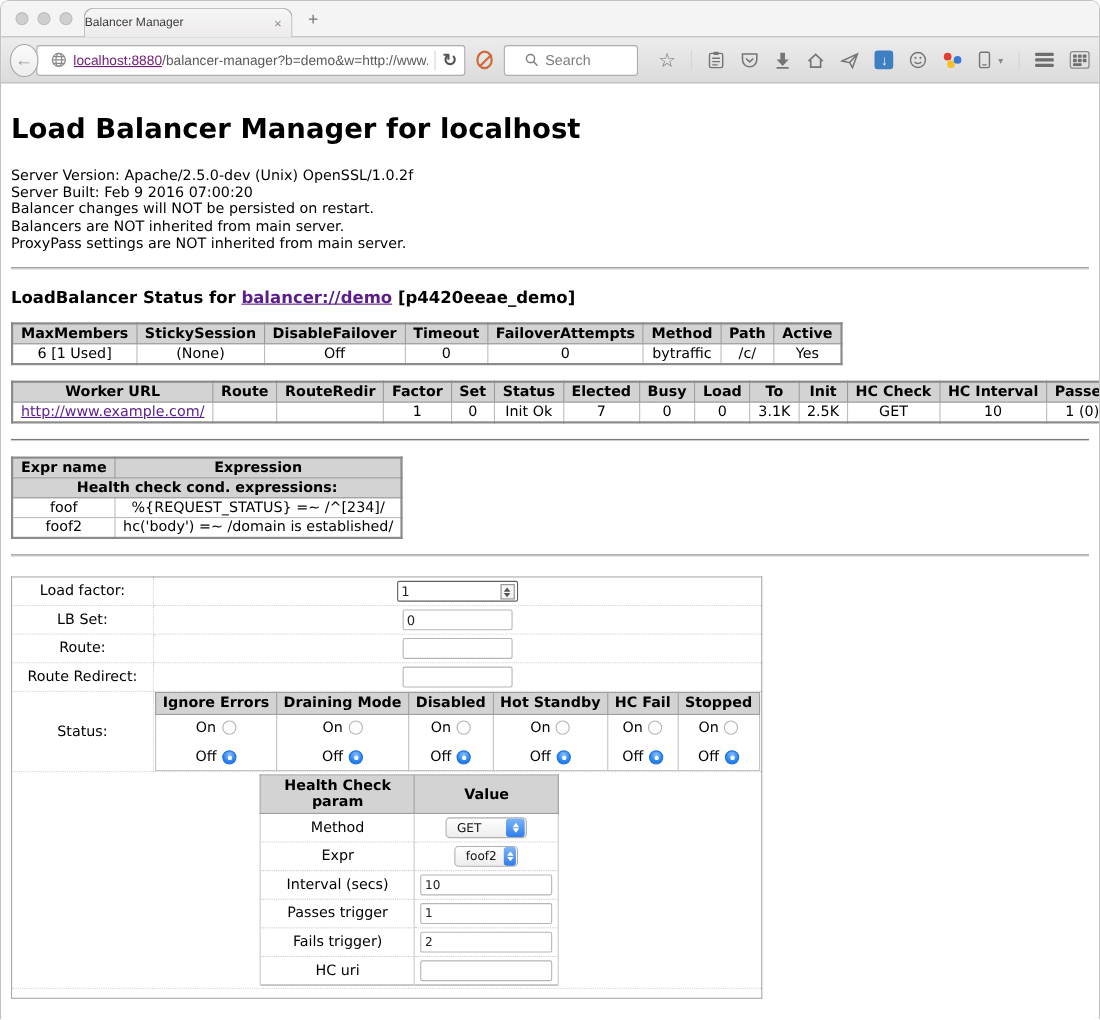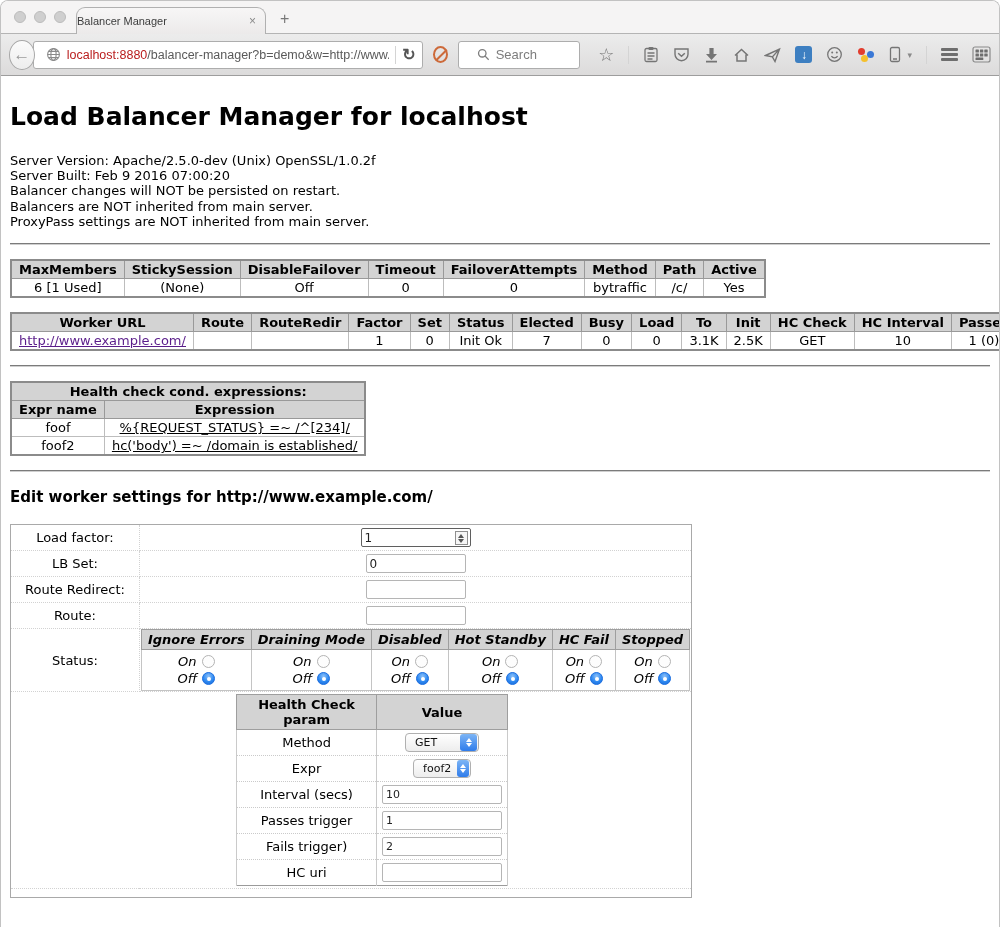--- a/index.html
+++ b/index.html
@@ -12,21 +12,21 @@
   .traffic span { width:12px; height:12px; border-radius:50%; background:#cfcfcf; border:1px solid #bcbcbc; display:block; }
   .tab { margin-left:75px; width:190px; height:27px; border:1px solid #b0b0b0; border-bottom:none; border-radius:9px 9px 0 0; background:linear-gradient(#f7f6f6,#eceaea); display:flex; align-items:center; position:relative; margin-bottom:-1px; z-index:2; }
   .tab-title { font-size:11px; color:#3c3c3c; }
   .tab-close { position:absolute; right:9px; top:6px; font-size:12px; color:#8b8b8b; line-height:14px; cursor:default; }
   .newtab { font-size:16px; color:#777; margin:0 0 5px 14px; }
 
   .toolbar { height:42px; background:linear-gradient(#ececec,#dcdbdb); border-bottom:1px solid #9d9d9d; display:flex; align-items:center; padding:0 8px; gap:6px; }
   .nav-back { width:30px; height:30px; border-radius:50%; background:linear-gradient(#fbfbfb,#ededed); border:1px solid #a8a8a8; color:#9a9a9a; font-size:17px; display:flex; align-items:center; justify-content:center; margin-right:-8px; z-index:2; }
   .urlbar { width:390px; height:28px; background:#fff; border:1px solid #adadad; border-radius:3px; display:flex; align-items:center; padding:0 6px 0 12px; gap:6px; }
   .url-text { font-size:12.5px; color:#333; white-space:nowrap; overflow:hidden; flex:1; }
-  .url-text .dom { color:#b91c1c; }
+  .url-text .dom { color:#701a75;text-decoration:underline; }
   .url-text .pth { color:#5a5a5a; }
   .divider-v { width:1px; height:18px; background:#d4d4d4; }
   .reload { font-size:16px; color:#555; font-weight:bold; }
   .blocked { width:17px; height:17px; border-radius:50%; border:2px solid #cd6a3a; position:relative; margin:0 4px; }
   .blocked::after { content:""; position:absolute; left:-1px; top:5.5px; width:15px; height:2px; background:#cd6a3a; transform:rotate(-45deg); }
   .searchbar { width:138px; height:28px; background:#fff; border:1px solid #adadad; border-radius:3px; display:flex; align-items:center; padding:0 18px; gap:6px; }
   .search-ph { font-size:13px; color:#7d7d7d; }
   .icon-row { display:flex; align-items:center; gap:14px; margin-left:12px; color:#757575; }
   .icon-row svg { display:block; }
   .glyph { font-size:18px; color:#757575; line-height:18px; }
@@ -44,39 +44,39 @@
   .content { background:#fff; padding:0 9px; font-family:"DejaVu Sans", sans-serif; color:#000; }
   h1 { font-size:25px; font-weight:bold; padding-top:26px; letter-spacing:0; font-family:"DejaVu Sans", sans-serif; }
   .intro { margin-top:22px; font-size:13px; line-height:15.2px; }
   hr { border:none; border-top:2px groove #cfcfcf; margin:14px 0; }
   h3 { font-size:15px; font-weight:bold; margin:16px 0 14px 0; }
   a.vlink { color:#5a1d8a; text-decoration:underline; }
 
   table.data { border-collapse:collapse; border:2px solid #8b8b8b; font-size:13px; margin-bottom:14px; }
   table.data th { background:#d3d3d3; border:1px solid #999; padding:1px 7px; font-weight:bold; text-align:center; white-space:nowrap; }
   table.data td { border:1px solid #bdbdbd; padding:1px 7px; text-align:center; white-space:nowrap; }
-  td.left { text-align:left;text-decoration:underline; }
+  td.left { text-align:left; }
 
   
   table.form { border-collapse:collapse; border:1px solid #a9a9a9; font-size:13px; width:565px; margin-top:18px; }
   table.form > tbody > tr > td { border:1px solid #d2d2d2; border-style:dotted; padding:3px 14px; }
   td.flabel { width:92px; text-align:center; white-space:nowrap; }
   td.fval { text-align:center; }
   .inp-wrap { position:relative; display:inline-block; }
   input.txt { width:100px; height:19px; border:1px solid #b5b5b5; border-radius:2px; font-size:12px; font-family:"DejaVu Sans",sans-serif; padding:0 3px; color:#222; }
   input.txt.focused { border:1px solid #5f5f5f; width:110px; padding-right:16px; }
   .spinner { position:absolute; right:3px; top:3px; width:13px; height:14px; border:1px solid #8f8f8f; background:#f6f6f6; display:flex; flex-direction:column; align-items:center; justify-content:center; gap:1px; }
   .spinner i { width:0; height:0; border-left:3px solid transparent; border-right:3px solid transparent; }
   .spinner .up { border-bottom:4px solid #555; }
   .spinner .dn { border-top:4px solid #555; }
 
   table.nested { border-collapse:collapse; border:1px solid #9a9a9a; font-size:13px; }
   table.nested th { background:#d3d3d3; border:1px solid #9e9e9e; padding:2px 6px; font-weight:bold; white-space:nowrap; }
   table.nested td { border:1px solid #c4c4c4; padding:2px 6px; text-align:center; }
-  .radio-cell { display:flex; flex-direction:column; align-items:center; gap:2px; padding:2px 0; }
+  .radio-cell { display:flex; flex-direction:column; align-items:center; gap:12px; padding:2px 0; }
   .radio-line { display:flex; align-items:center; gap:5px; }
   .radio-line .rl-txt { font-size:13px; }
   .radio { width:13px; height:13px; border-radius:50%; border:1px solid #b3b3b3; background:#fdfdfd; position:relative; }
   .radio.checked { border:1px solid #1d6fe0; background:radial-gradient(circle at 50% 30%, #8cc0f8 0%, #2f8af2 55%, #1667d6 100%); }
   .radio.checked::after { content:""; position:absolute; left:4px; top:4px; width:4px; height:4px; background:#fff; border-radius:50%; }
 
   .hc-wrap { display:flex; justify-content:center; }
   table.hc { border-collapse:collapse; border:1px solid #9a9a9a; font-size:13px;margin-left:42px; }
   table.hc th { background:#d3d3d3; border:1px solid #9e9e9e; padding:2px 10px; font-weight:bold; }
   table.hc td { border:1px solid #cacaca; border-style:dotted solid; padding:3px 5px; text-align:center; }
@@ -208,20 +208,21 @@
     <div class="intro">
       <div>Server Version: Apache/2.5.0-dev (Unix) OpenSSL/1.0.2f</div>
       <div>Server Built: Feb 9 2016 07:00:20</div>
       <div>Balancer changes will NOT be persisted on restart.</div>
       <div>Balancers are NOT inherited from main server.</div>
       <div>ProxyPass settings are NOT inherited from main server.</div>
     </div>
 
     <hr>
 
+    <h3><span>LoadBalancer Status for </span><a class="vlink">balancer://demo</a><span> [p4420eeae_demo]</span></h3>
 
     <table class="data">
       <tbody>
           <tr>
         <th>MaxMembers</th>
         <th>StickySession</th>
         <th>DisableFailover</th>
         <th>Timeout</th>
         <th>FailoverAttempts</th>
         <th>Method</th>
@@ -278,70 +279,69 @@
 
       </tr>
     </tbody>
       </table>
 
     <hr>
 
     <table class="data">
       <tbody>
           <tr>
+        <th>Expr name</th>
+        <th>Expression</th>
+      </tr>
+      <tr>
             <th colspan="2">Health check cond. expressions:</th>
           </tr>
       <tr>
-        <th>Expr name</th>
-        <th>Expression</th>
-      </tr>
-      <tr>
         <td>foof</td>
         <td class="left">%{REQUEST_STATUS} =~ /^[234]/</td>
       </tr>
       <tr>
         <td>foof2</td>
         <td class="left">hc('body') =~ /domain is established/</td>
       </tr>
     </tbody>
       </table>
 
     <hr>
 
-    <h3>Edit worker settings for http://www.example.com/</h3>
 
     <table class="form">
       <tbody>
       <tr>
         <td class="flabel">Load factor:</td>
         <td class="fval">
           <span class="inp-wrap">
             <input class="txt focused" type="text" value="1" style="">
             <span class="spinner">
                   <i class="up"></i>
                   <i class="dn"></i>
                 </span>
           </span>
         </td>
       </tr>
       <tr>
         <td class="flabel">LB Set:</td>
         <td class="fval"><input class="txt" type="text" value="0" style=""></td>
       </tr>
       <tr>
+        <td class="flabel">Route:</td>
+        <td class="fval"><input class="txt" type="text" value="" style=""></td>
+      </tr>
+      <tr>
         <td class="flabel">Route Redirect:</td>
         <td class="fval"><input class="txt" type="text" value="" style=""></td>
       </tr>
       <tr>
-        <td class="flabel">Route:</td>
-        <td class="fval"><input class="txt" type="text" value="" style=""></td>
-      </tr>
-      <tr>
         <td class="flabel">Status:</td>
-        <td style="padding:0 1px;font-style:italic;">
+        <td style="padding:0 1px;">
           <table class="nested" style="width:100%">
             <tbody>
                   <tr>
               <th>Ignore Errors</th>
               <th>Draining Mode</th>
               <th>Disabled</th>
               <th>Hot Standby</th>
               <th>HC Fail</th>
               <th>Stopped</th>
             </tr>

